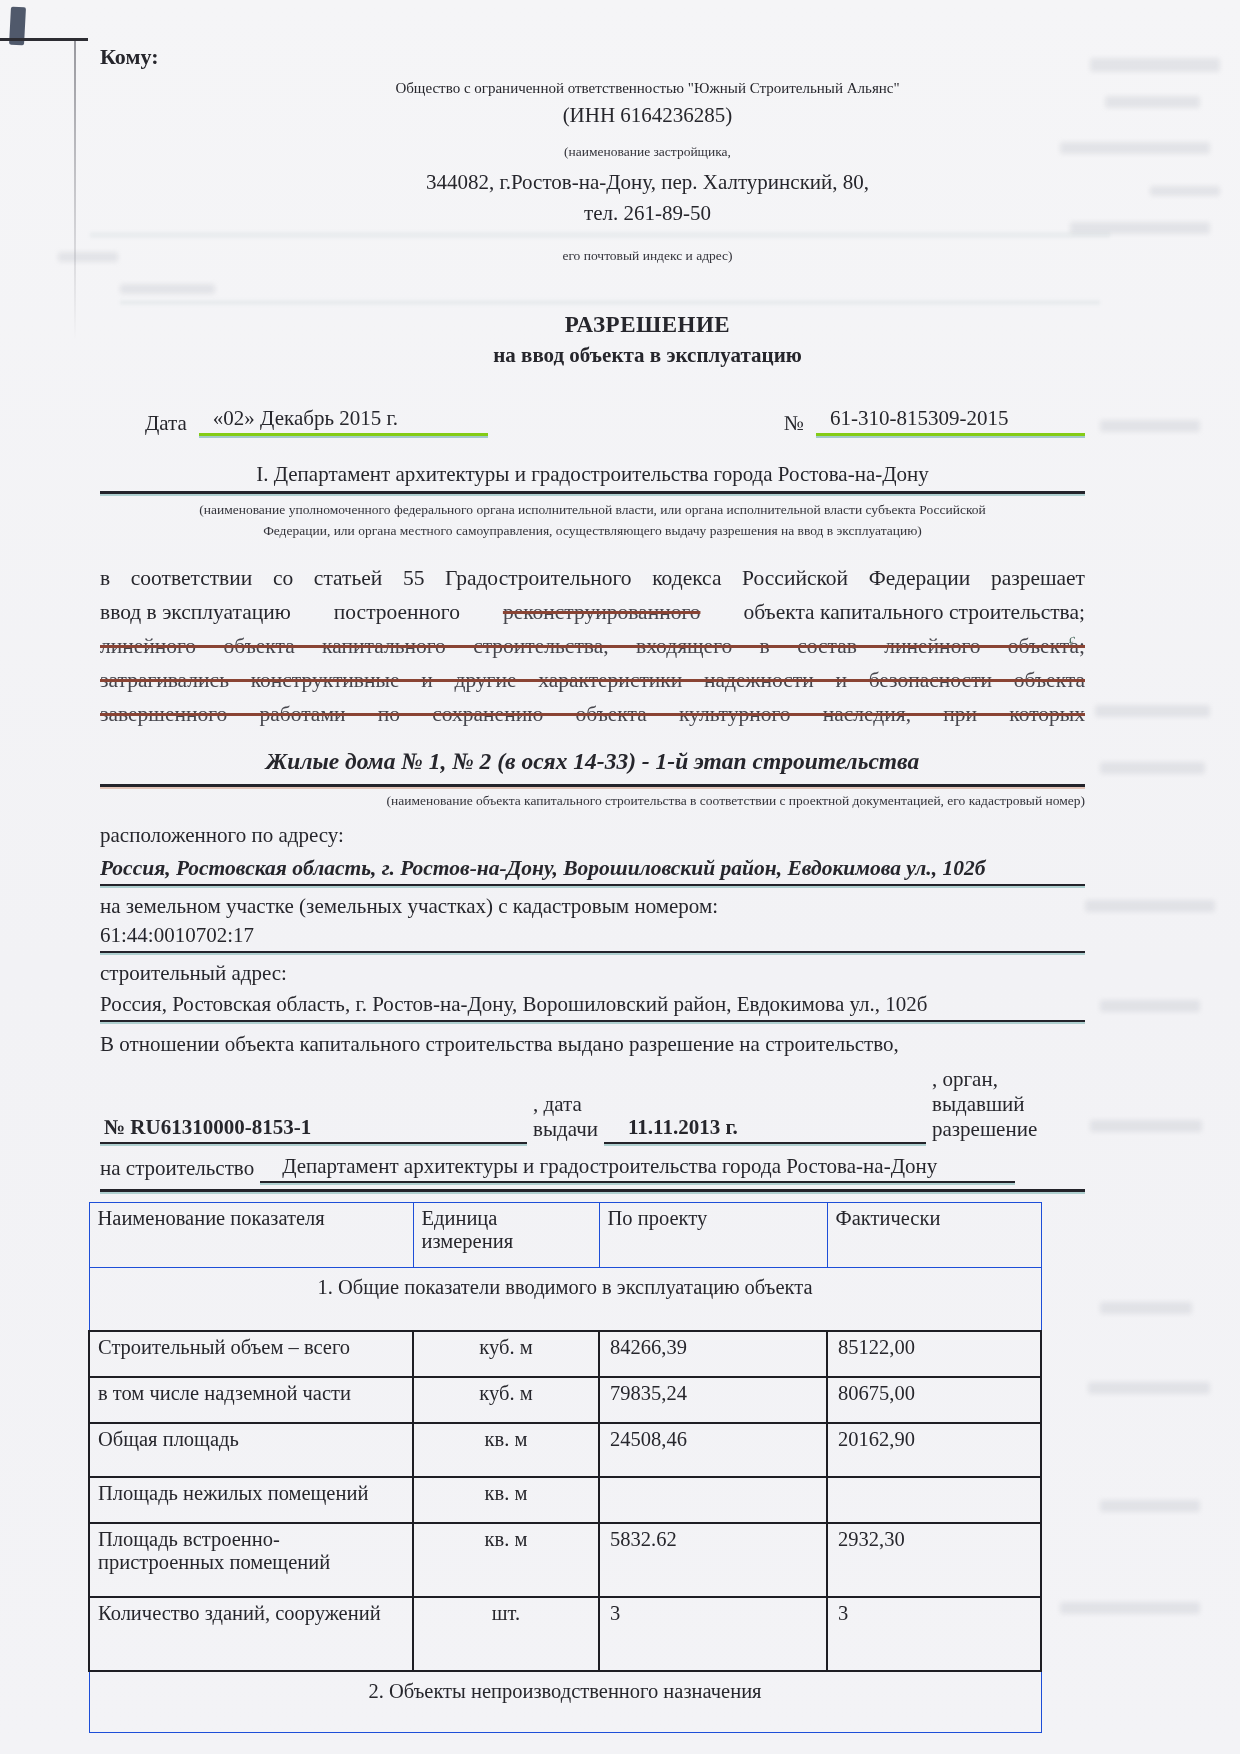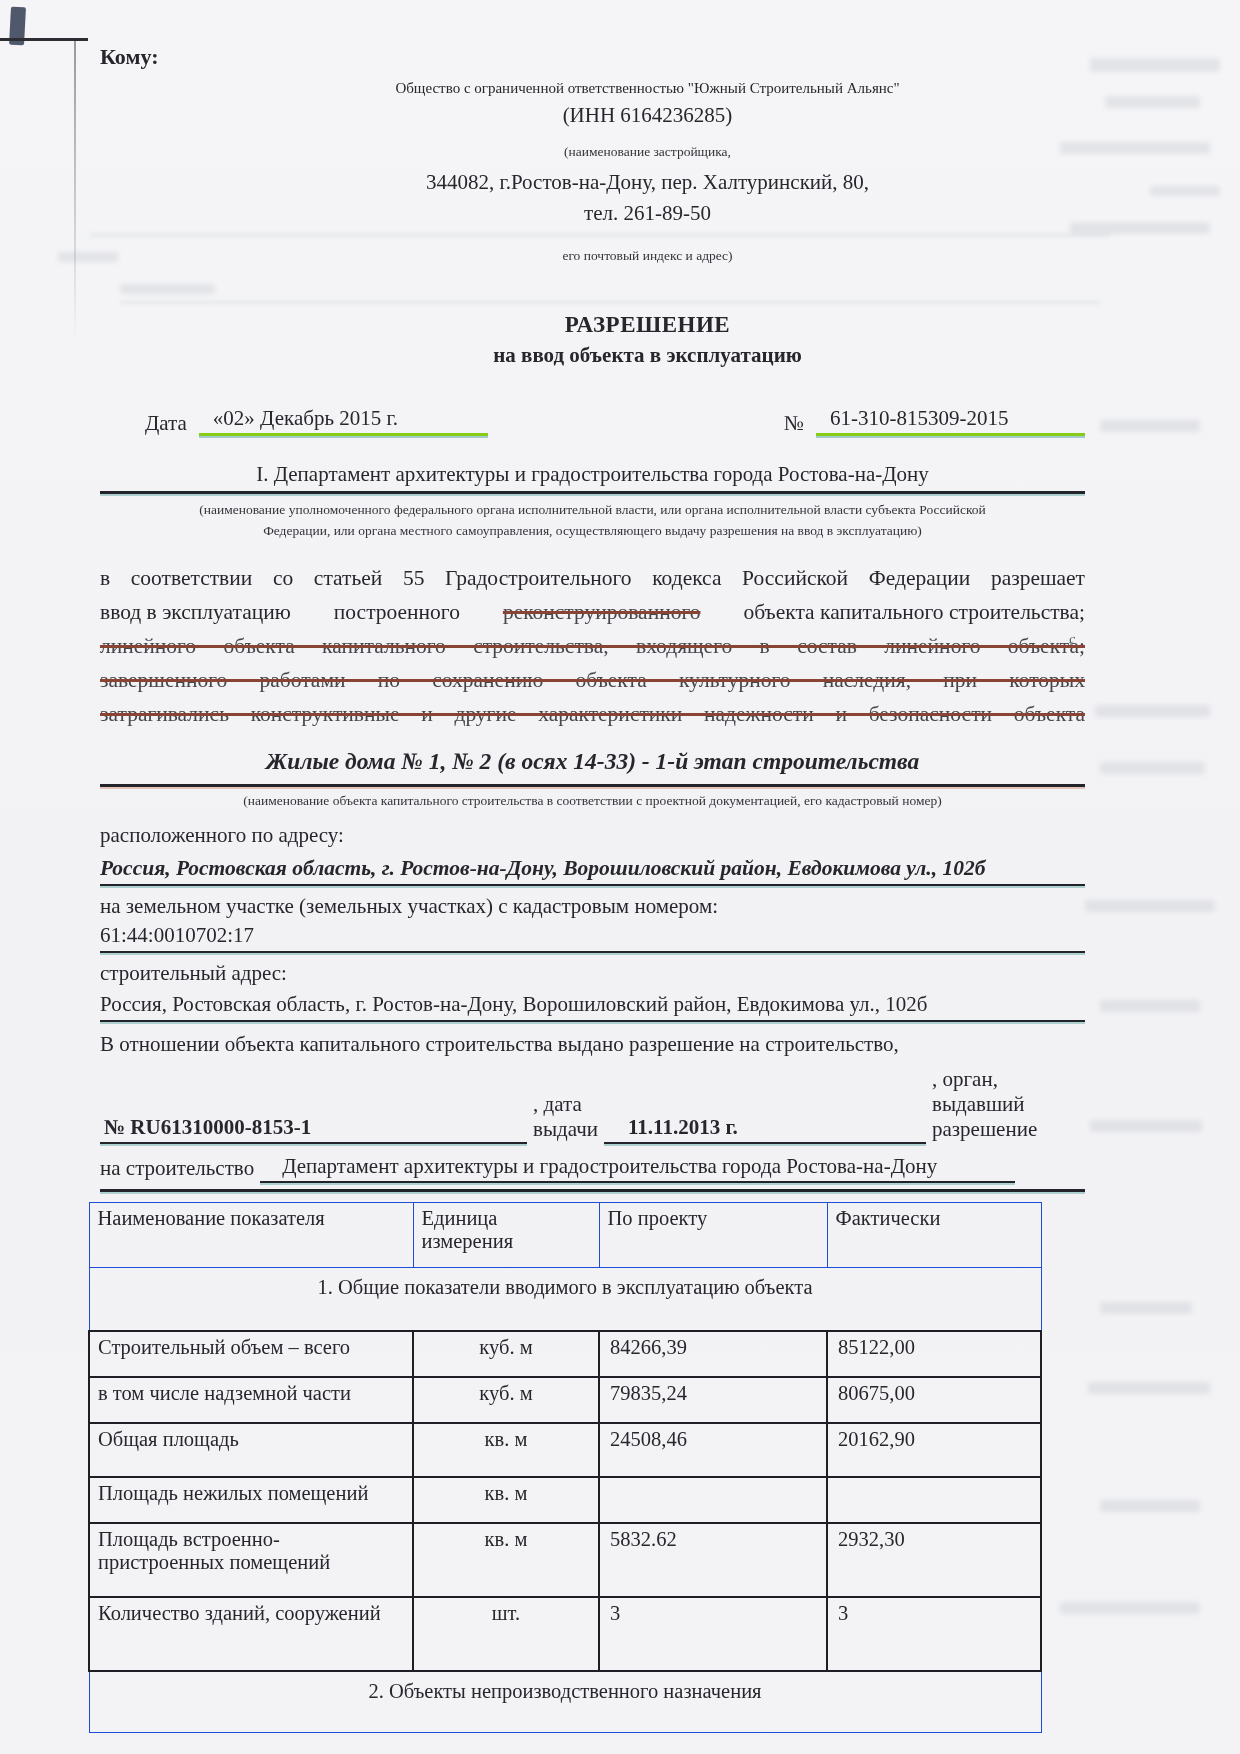--- a/index.html
+++ b/index.html
@@ -58,21 +58,21 @@
     text-decoration-thickness:2.5px;
   }
 
   
   .obj-name {
     text-align:center; font-weight:bold; font-style:italic; font-size:23.5px;
     margin-top:16px; padding-bottom:9px;
     border-bottom:3px solid #23232a;
     box-shadow:0 2px 0 rgba(190,90,40,.3);
   }
-  .obj-hint { text-align:center; margin-top:6px; }
+  .obj-hint { text-align:right; margin-top:6px; }
 
   
   .plain-line { font-size:21px; margin-top:14px; }
   .uline-full {
     border-bottom:2.5px solid #23232a;
     box-shadow:0 2px 0 rgba(15,125,120,.3);
     padding-bottom:3px;
   }
   .located-val { font-weight:bold; font-style:italic; font-size:21.5px; margin-top:8px; }
   .cadastral { margin-top:4px; }
@@ -184,22 +184,22 @@
 
   <div class="para">
     <div class="jline">в соответствии со статьей 55 Градостроительного кодекса Российской Федерации разрешает</div>
     <div class="jline">
       <span class="chunk">ввод в эксплуатацию</span>
       <span class="chunk">построенного</span>
       <span class="chunk struck">реконструированного</span>
       <span class="chunk">объекта капитального строительства;</span>
     </div>
     <div class="jline struck">линейного объекта капитального строительства, входящего в состав линейного объекта;</div>
+    <div class="jline struck">затрагивались конструктивные и другие характеристики надежности и безопасности объекта</div>
     <div class="jline struck">завершенного работами по сохранению объекта культурного наследия, при которых</div>
-    <div class="jline struck">затрагивались конструктивные и другие характеристики надежности и безопасности объекта</div>
   </div>
 
   <div class="obj-name">Жилые дома № 1, № 2 (в осях 14-33) - 1-й этап строительства</div>
   <div class="hint obj-hint">(наименование объекта капитального строительства в соответствии с проектной документацией, его кадастровый номер)</div>
 
   <div class="plain-line">расположенного по адресу:</div>
   <div class="located-val uline-full">Россия, Ростовская область, г. Ростов-на-Дону, Ворошиловский район, Евдокимова ул., 102б</div>
 
   <div class="plain-line" style="margin-top:8px">на земельном участке (земельных участках) с кадастровым номером:</div>
   <div class="plain-line cadastral uline-full">61:44:0010702:17</div>

